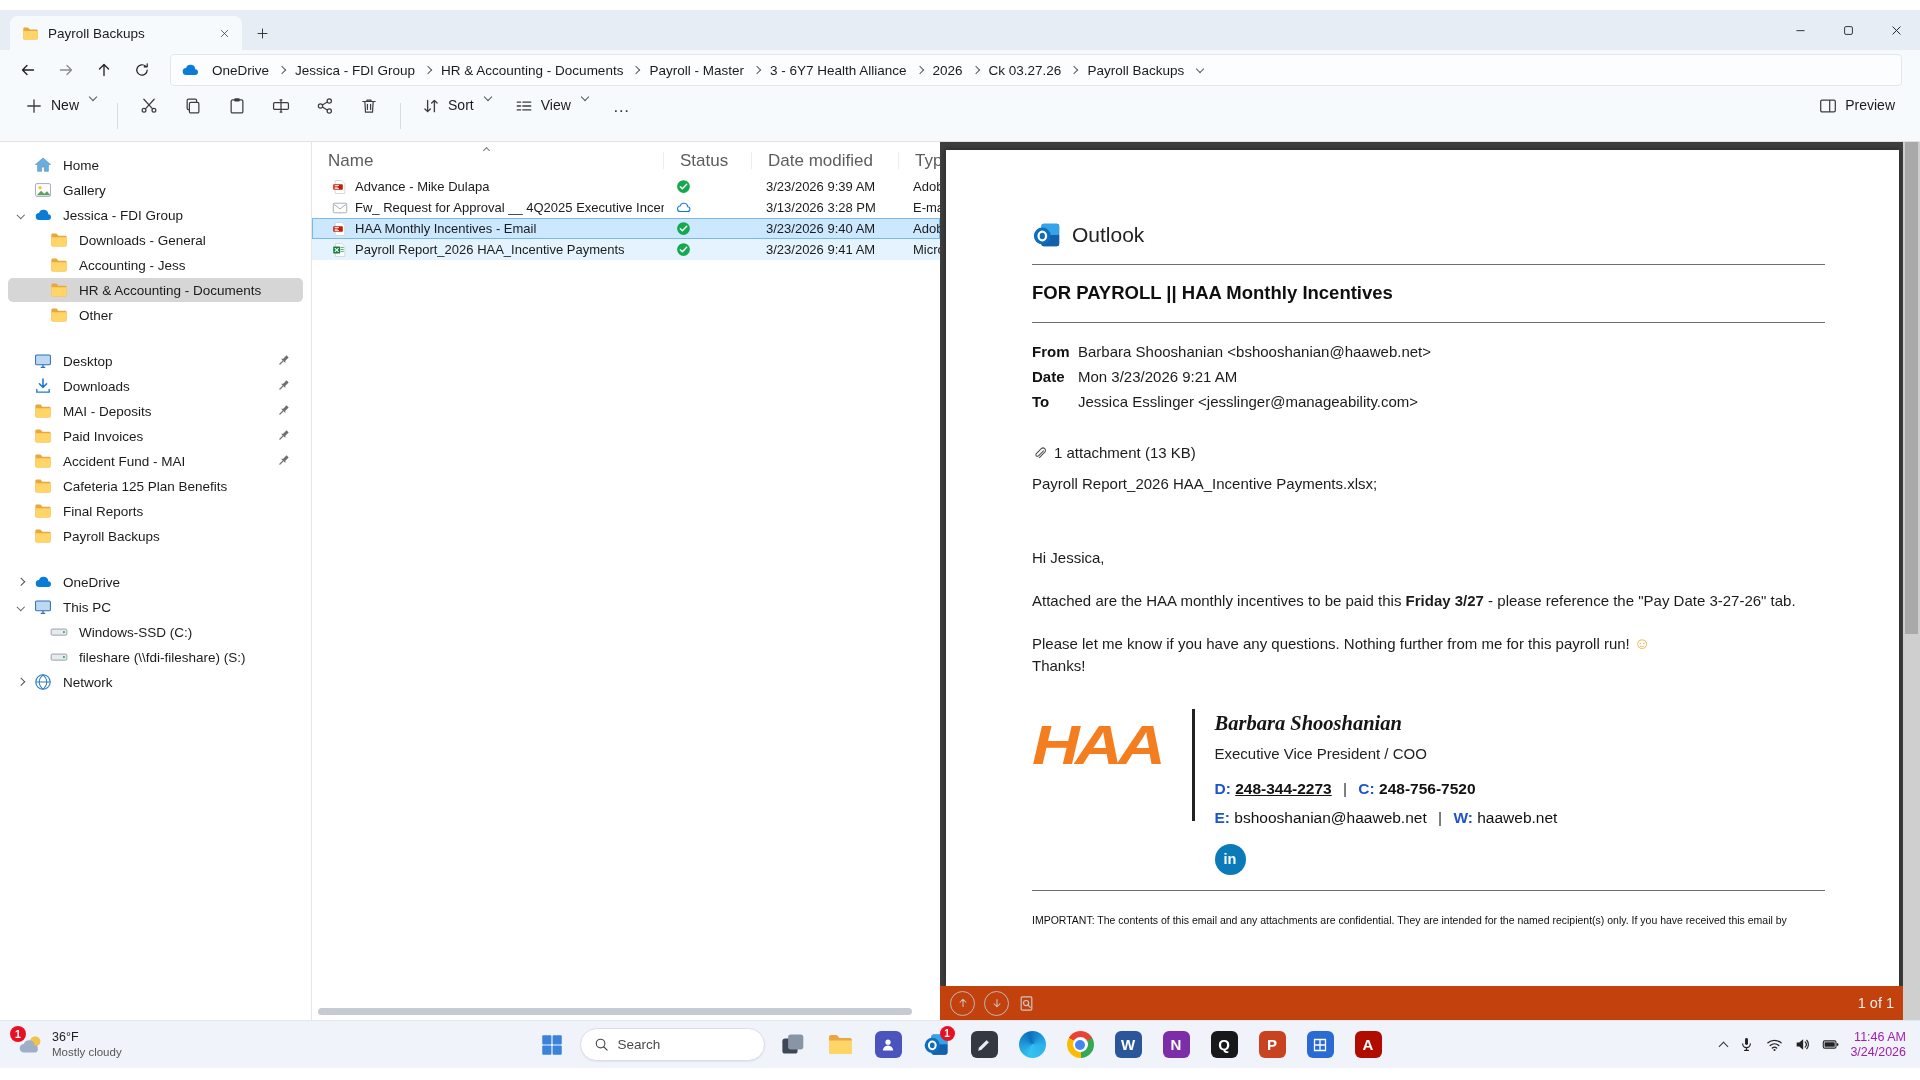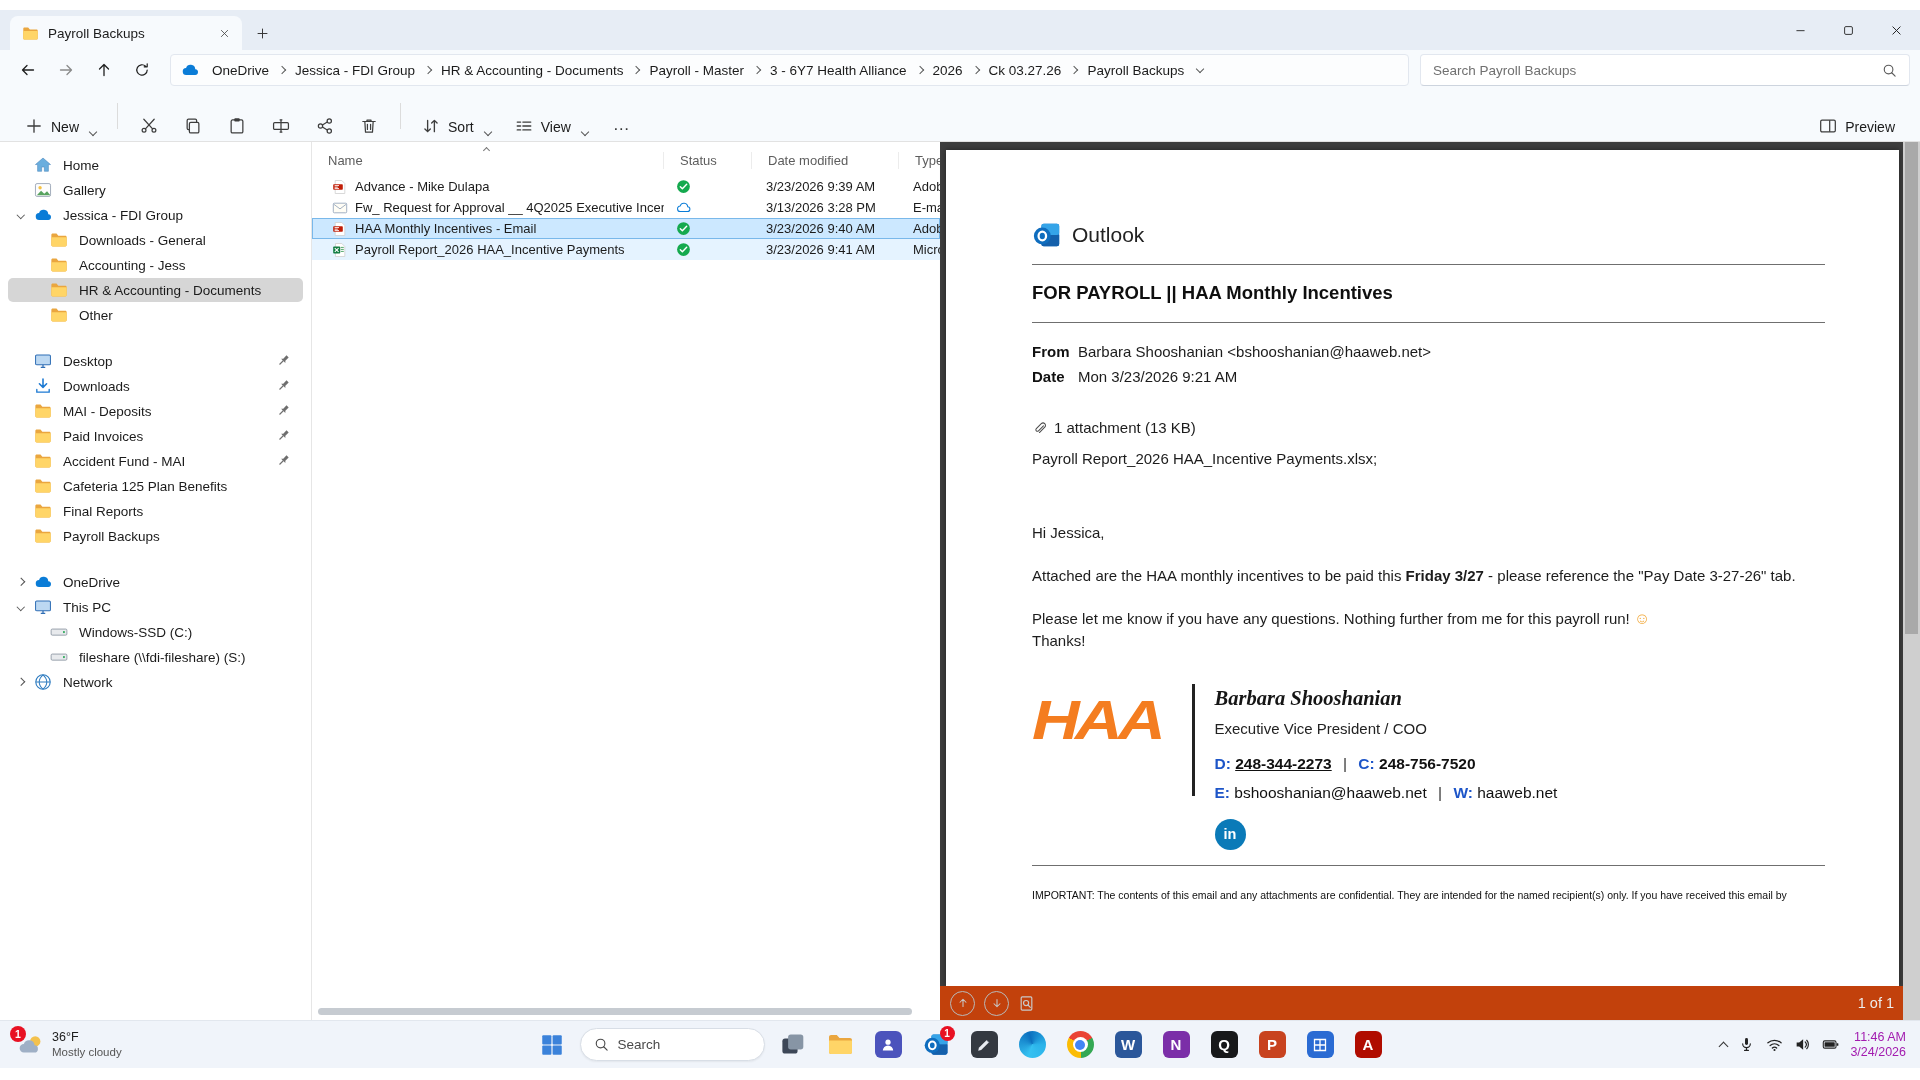--- a/index.html
+++ b/index.html
@@ -30,21 +30,21 @@
   .crumb{padding:4px 5px;border-radius:4px;}
   .crumb-sep{width:6px;height:6px;border-right:1.3px solid #5a5a5a;border-bottom:1.3px solid #5a5a5a;transform:rotate(-45deg);margin:0 5px;flex:none;}
   .crumb-dd{width:6px;height:6px;border-right:1.3px solid #5a5a5a;border-bottom:1.3px solid #5a5a5a;transform:rotate(45deg);margin:-2px 0 0 8px;flex:none;}
   .searchbox{width:490px;height:32px;background:#fff;border:1px solid #e2e7ef;border-bottom:1px solid #cdd4de;border-radius:4px;display:flex;align-items:center;padding:0 12px;gap:8px;}
   .searchbox input{flex:1;border:0;outline:0;background:transparent;font-family:inherit;font-size:13.5px;color:#333;}
   .searchbox input::placeholder{color:#707070;}
   .searchbox svg{width:15px;height:15px;color:#5a5a5a;flex:none;}
 
   
   .toolbar{height:52px;background:#f7fafd;border-bottom:1px solid #e2e2e2;display:flex;align-items:center;padding:0 14px;gap:2px;flex:none;}
-  .tbtn{display:flex;align-items:flex-end;gap:8px;height:38px;padding:0 11px;border-radius:5px;font-size:14px;color:#1b1b1b;}
+  .tbtn{display:flex;align-items:flex-start;gap:8px;height:38px;padding:0 11px;border-radius:5px;font-size:14px;color:#1b1b1b;}
   .tbtn svg{width:18px;height:18px;color:#3d3d3d;flex:none;}
   .tbtn .chev{width:6px;height:6px;border-right:1.3px solid #555;border-bottom:1.3px solid #555;transform:rotate(45deg);margin:-3px 0 0 3px;}
   .icon-btn{width:42px;justify-content:center;padding:0;}
   .tsep{width:1px;height:26px;background:#dcdcdc;margin:0 8px;}
   .more-btn{font-size:17px;letter-spacing:1px;color:#333;}
   .preview-toggle{margin-left:auto;}
 
   
   .main{height:878px;display:flex;background:#fff;flex:none;}
 
@@ -54,21 +54,21 @@
   .side-item.child{padding-left:42px;}
   .side-item.selected{background:#d6d6d6;}
   .side-label{white-space:nowrap;overflow:hidden;}
   .side-chev{position:absolute;left:10px;top:9px;width:5.5px;height:5.5px;border-right:1.2px solid #555;border-bottom:1.2px solid #555;}
   .side-chev.down{transform:rotate(45deg);}
   .side-chev.right{transform:rotate(-45deg);}
   .side-pin{position:absolute;right:12px;top:4px;width:15px;height:15px;color:#6e6e6e;}
   .side-gap{height:20px;}
 
   .filearea{width:628px;position:relative;padding-top:4px;flex:none;}
-  .fl-header{display:grid;grid-template-columns:352px 88px 147px 1fr;height:28px;align-items:center;font-size:13px;color:#5d5d5d;position:relative;}
+  .fl-header{display:grid;grid-template-columns:352px 88px 147px 1fr;height:28px;align-items:center;font-size:17px;color:#5d5d5d;position:relative;}
   .fl-h{padding-left:16px;border-right:1px solid #ececec;height:17px;line-height:17px;white-space:nowrap;overflow:hidden;}
   .fl-h:last-child{border-right:0;}
   .sort-caret{position:absolute;top:2px;left:172px;width:5px;height:5px;border-right:1.2px solid #777;border-bottom:1.2px solid #777;transform:rotate(-135deg);}
   .fl-rows{margin-top:2px;}
   .fl-row{display:grid;grid-template-columns:352px 88px 147px 1fr;height:21px;align-items:center;font-size:13px;}
   .fl-row.selected{background:#cce8ff;box-shadow:inset 0 0 0 1px #79b8ea;}
   .fl-row.hover{background:#e5f3ff;}
   .fl-name{display:flex;align-items:center;gap:7px;padding-left:20px;white-space:nowrap;overflow:hidden;}
   .fl-name svg{width:16px;height:16px;flex:none;}
   .fl-status{padding-left:12px;display:flex;align-items:center;}
@@ -436,26 +436,20 @@
       <span class="crumb">3 - 6Y7 Health Alliance</span>
       <span class="crumb-sep"></span>
       <span class="crumb">2026</span>
       <span class="crumb-sep"></span>
       <span class="crumb">Ck 03.27.26</span>
       <span class="crumb-sep"></span>
       <span class="crumb">Payroll Backups</span>
       <span class="crumb-dd"></span>
     </div>
 
-    <div class="searchbox">
-      <input type="text" placeholder="Search Payroll Backups" style="">
-      <svg>
-          <use href="#i-search"></use>
-        </svg>
-    </div>
   </div>
 
   <div class="toolbar">
     <div class="tbtn">
       <svg>
           <use href="#i-plus"></use>
         </svg>
       <span>New</span>
       <span class="chev"></span>
     </div>
@@ -755,20 +749,24 @@
             <div class="subject">FOR PAYROLL || HAA Monthly Incentives</div>
             <hr class="rule">
             <div class="meta">
               <div class="meta-row">
                   <span class="meta-label">From</span>
                   <span>Barbara Shooshanian &lt;bshooshanian@haaweb.net&gt;</span>
                 </div>
               <div class="meta-row">
                   <span class="meta-label">Date</span>
                   <span>Mon 3/23/2026 9:21 AM</span>
+                </div>
+              <div class="meta-row">
+                  <span class="meta-label">To</span>
+                  <span>Jessica Esslinger &lt;jesslinger@manageability.com&gt;</span>
                 </div>
             </div>
             <div class="attach">
               <div class="attach-head">
                 <svg>
                     <use href="#i-clip"></use>
                   </svg>
                 <span>1 attachment (13 KB)</span>
               </div>
               <div class="attach-name">Payroll Report_2026 HAA_Incentive Payments.xlsx;</div>

